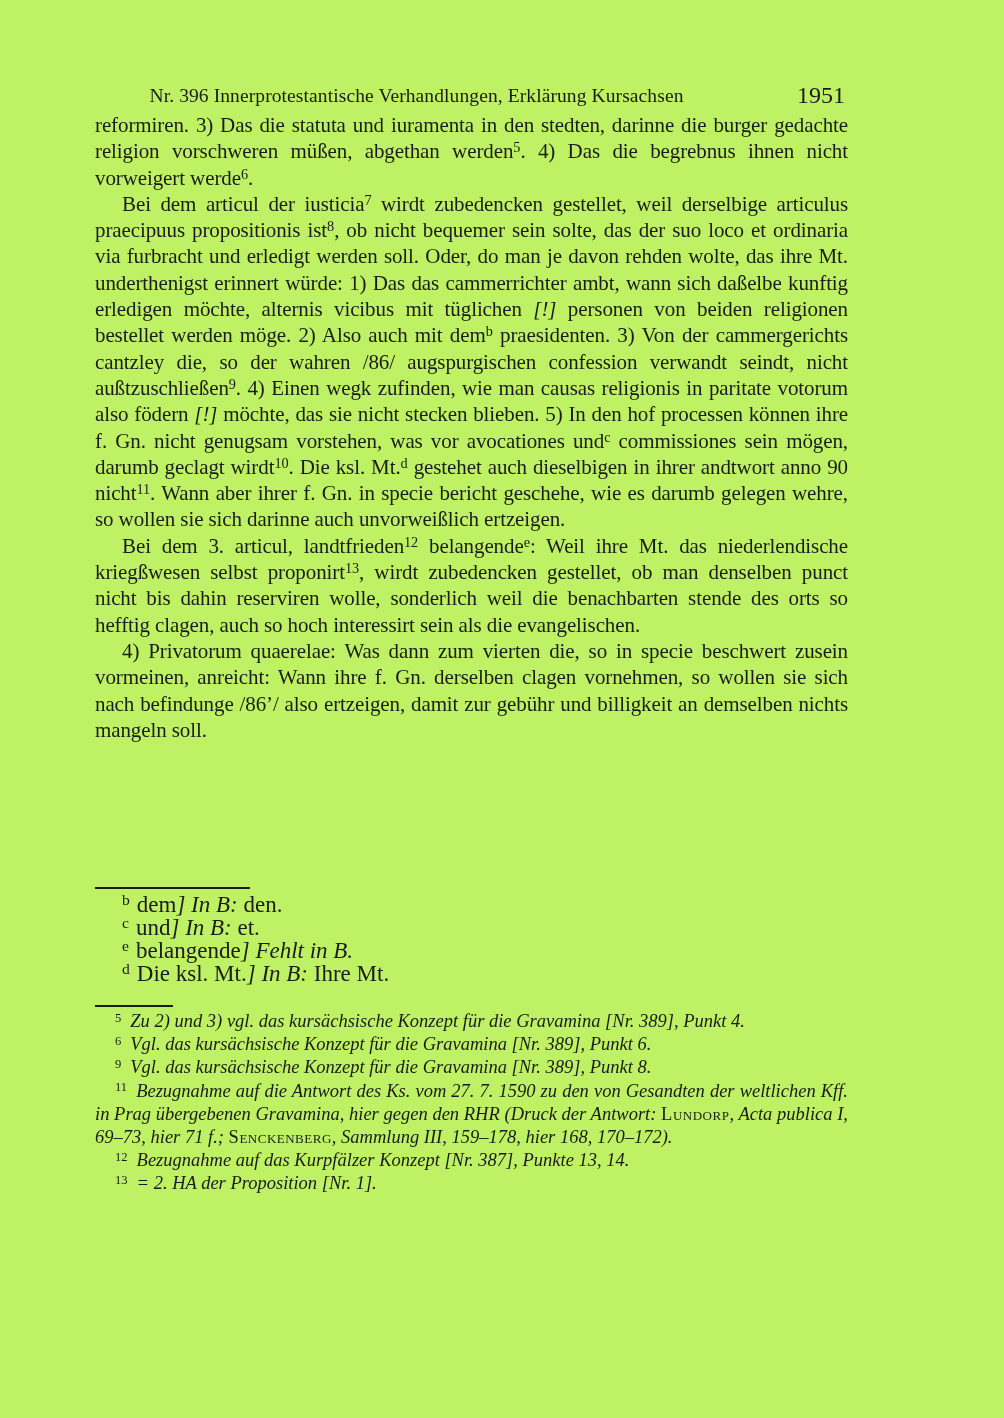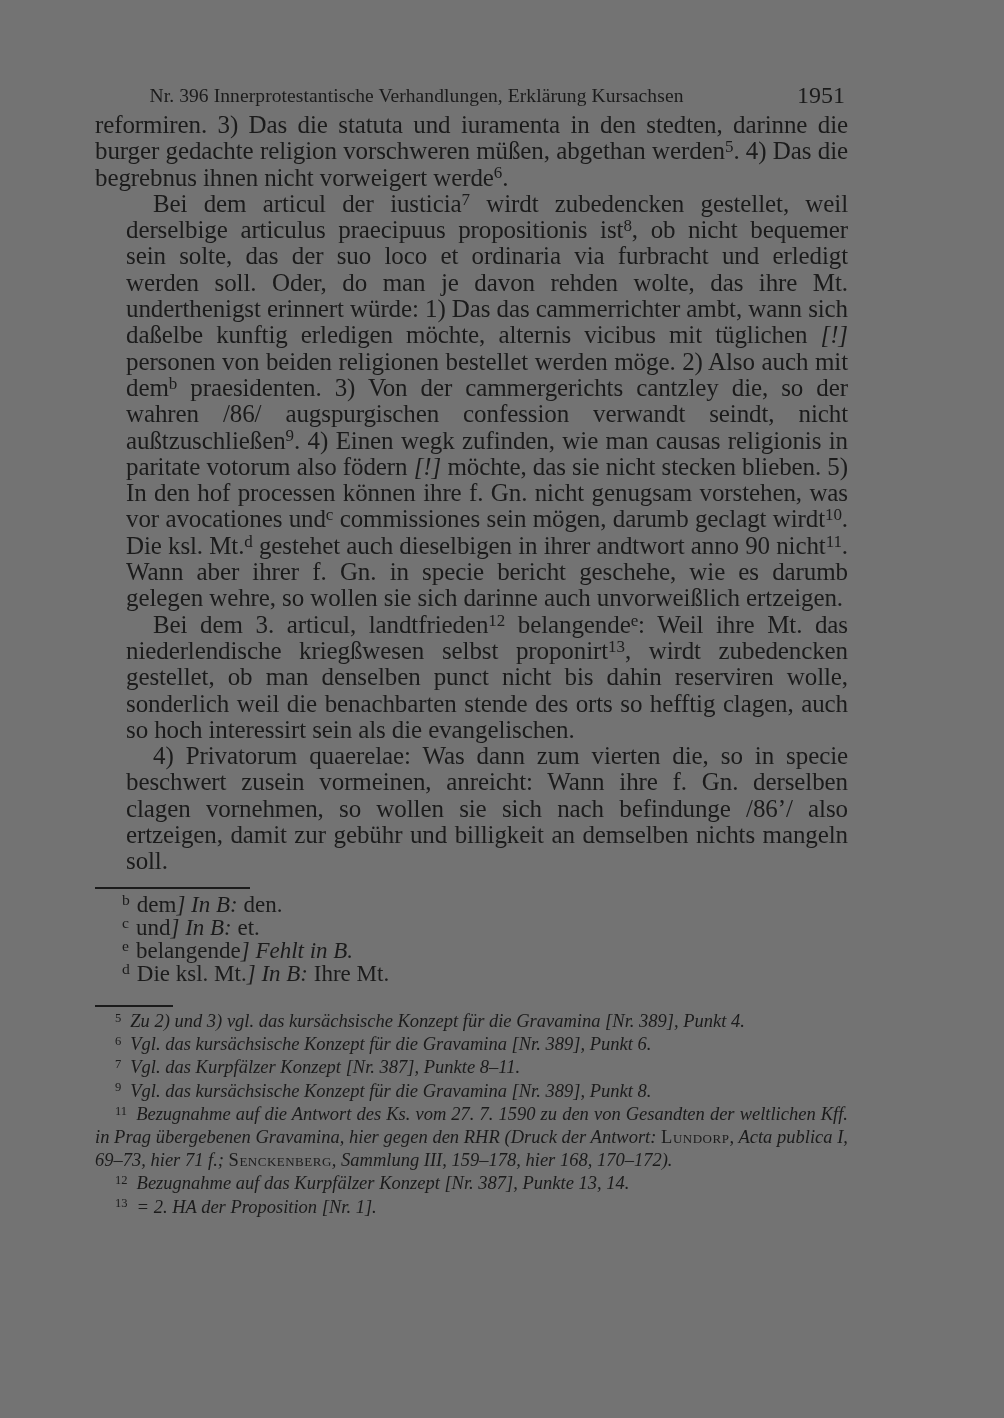--- a/index.html
+++ b/index.html
@@ -5,21 +5,21 @@
   html, body { margin: 0; padding: 0; }
   body {
     background: #e8e8e8;
     font-family: "Liberation Serif", "DejaVu Serif", serif;
   }
   .page {
     position: relative;
     width: 1004px;
     height: 1418px;
     margin: 0 auto;
-    background: #737373;
+    background: #bef264;
     color: #1b1b1b;
     overflow: hidden;
   }
   
   .running-head {
     position: absolute;
     left: 95px;
     top: 82px;
     width: 753px;
     height: 28px;
@@ -39,27 +39,27 @@
     right: 3px;
     top: 0;
     font-size: 24px;
   }
   
   .body-text {
     position: absolute;
     left: 95px;
     top: 112px;
     width: 753px;
-    font-size: 25px;
+    font-size: 21px;
     line-height: 26.3px;
     text-align: justify;
     letter-spacing: -0.1px;
   }
   .body-text p { margin: 0; }
-  .body-text p.indent { text-indent: 27px; margin-left: 31px; }
+  .body-text p.indent { text-indent: 27px; }
   .body-text sup, .apparatus sup.note-mark, .footnotes sup.note-mark {
     font-size: 0.68em;
     line-height: 0;
     position: relative;
     top: -0.42em;
     vertical-align: baseline;
   }
   .it { font-style: italic; }
   .sc { font-variant: small-caps; font-style: normal; }
   
@@ -128,20 +128,19 @@
     <p class="apnote"><sup class="note-mark">c</sup><span><span>und</span><span class="it">] In B:</span><span> et.</span></span></p>
     <p class="apnote"><sup class="note-mark">e</sup><span><span>belangende</span><span class="it">] </span><span class="it">Fehlt in B.</span></span></p>
     <p class="apnote"><sup class="note-mark">d</sup><span><span>Die ksl. Mt.</span><span class="it">] In B:</span><span> Ihre Mt.</span></span></p>
   </div>
 
   <div class="footnote-rule"></div>
 
   <div class="footnotes">
     <p class="fnote"><sup class="note-mark">5</sup><span class="fn-text"><span class="it">Zu 2) und 3) vgl. das kursächsische Konzept für die Gravamina [Nr. 389], Punkt 4.</span></span></p>
     <p class="fnote"><sup class="note-mark">6</sup><span class="fn-text"><span class="it">Vgl. das kursächsische Konzept für die Gravamina [Nr. 389], Punkt 6.</span></span></p>
-    <p class="fnote"><sup class="note-mark">7</sup><span class="fn-text"><span class="it">Vgl. das Kurpfälzer Konzept [Nr. 387], Punkte 8–11.</span></span></p>
     <p class="fnote"><sup class="note-mark">9</sup><span class="fn-text"><span class="it">Vgl. das kursächsische Konzept für die Gravamina [Nr. 389], Punkt 8.</span></span></p>
     <p class="fnote"><sup class="note-mark">11</sup><span class="fn-text"><span class="it">Bezugnahme auf die Antwort des Ks. vom 27. 7. 1590 zu den von Gesandten der weltlichen Kff. in Prag übergebenen Gravamina, hier gegen den RHR (Druck der Antwort: </span><span class="sc">Lundorp</span><span class="it">, </span><span class="it">Acta publica I, 69–73, hier 71 f.; </span><span class="sc">Senckenberg</span><span class="it">, </span><span class="it">Sammlung III, 159–178, hier 168, 170–172).</span></span></p>
     <p class="fnote"><sup class="note-mark">12</sup><span class="fn-text"><span class="it">Bezugnahme auf das Kurpfälzer Konzept [Nr. 387], Punkte 13, 14.</span></span></p>
     <p class="fnote"><sup class="note-mark">13</sup><span class="fn-text"><span class="it">= 2. HA der Proposition [Nr. 1].</span></span></p>
   </div>
 
 </div>
 
 </body></html>

